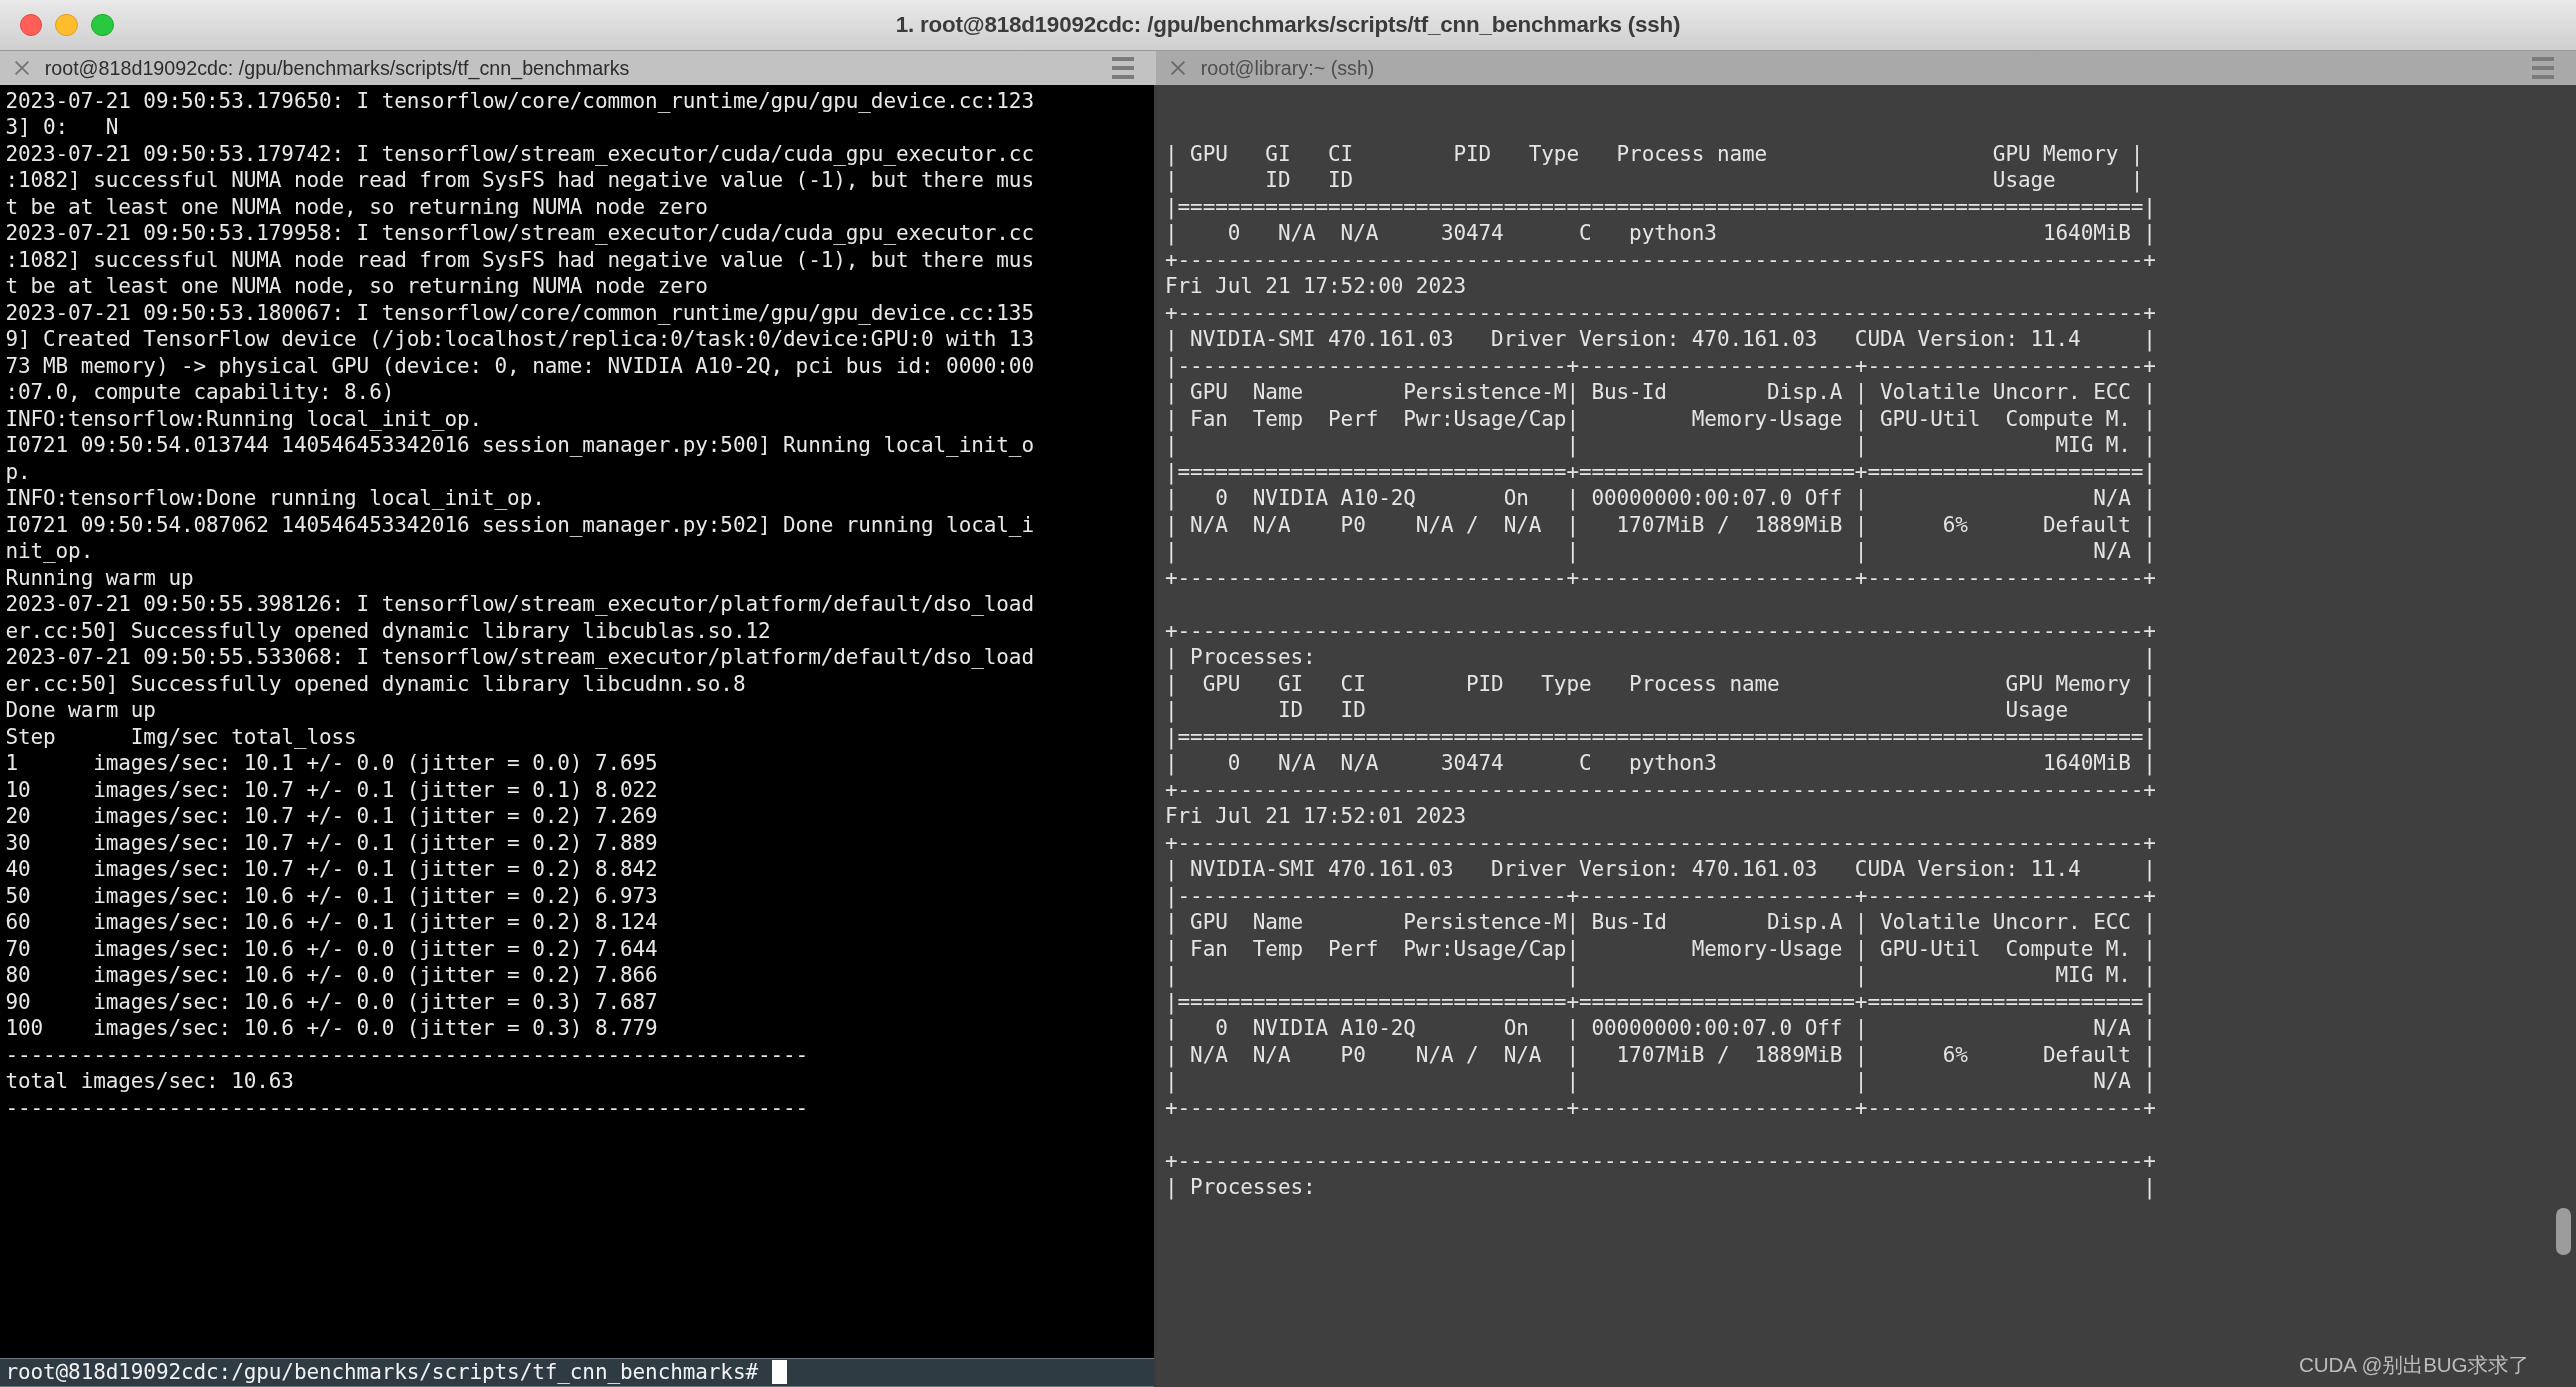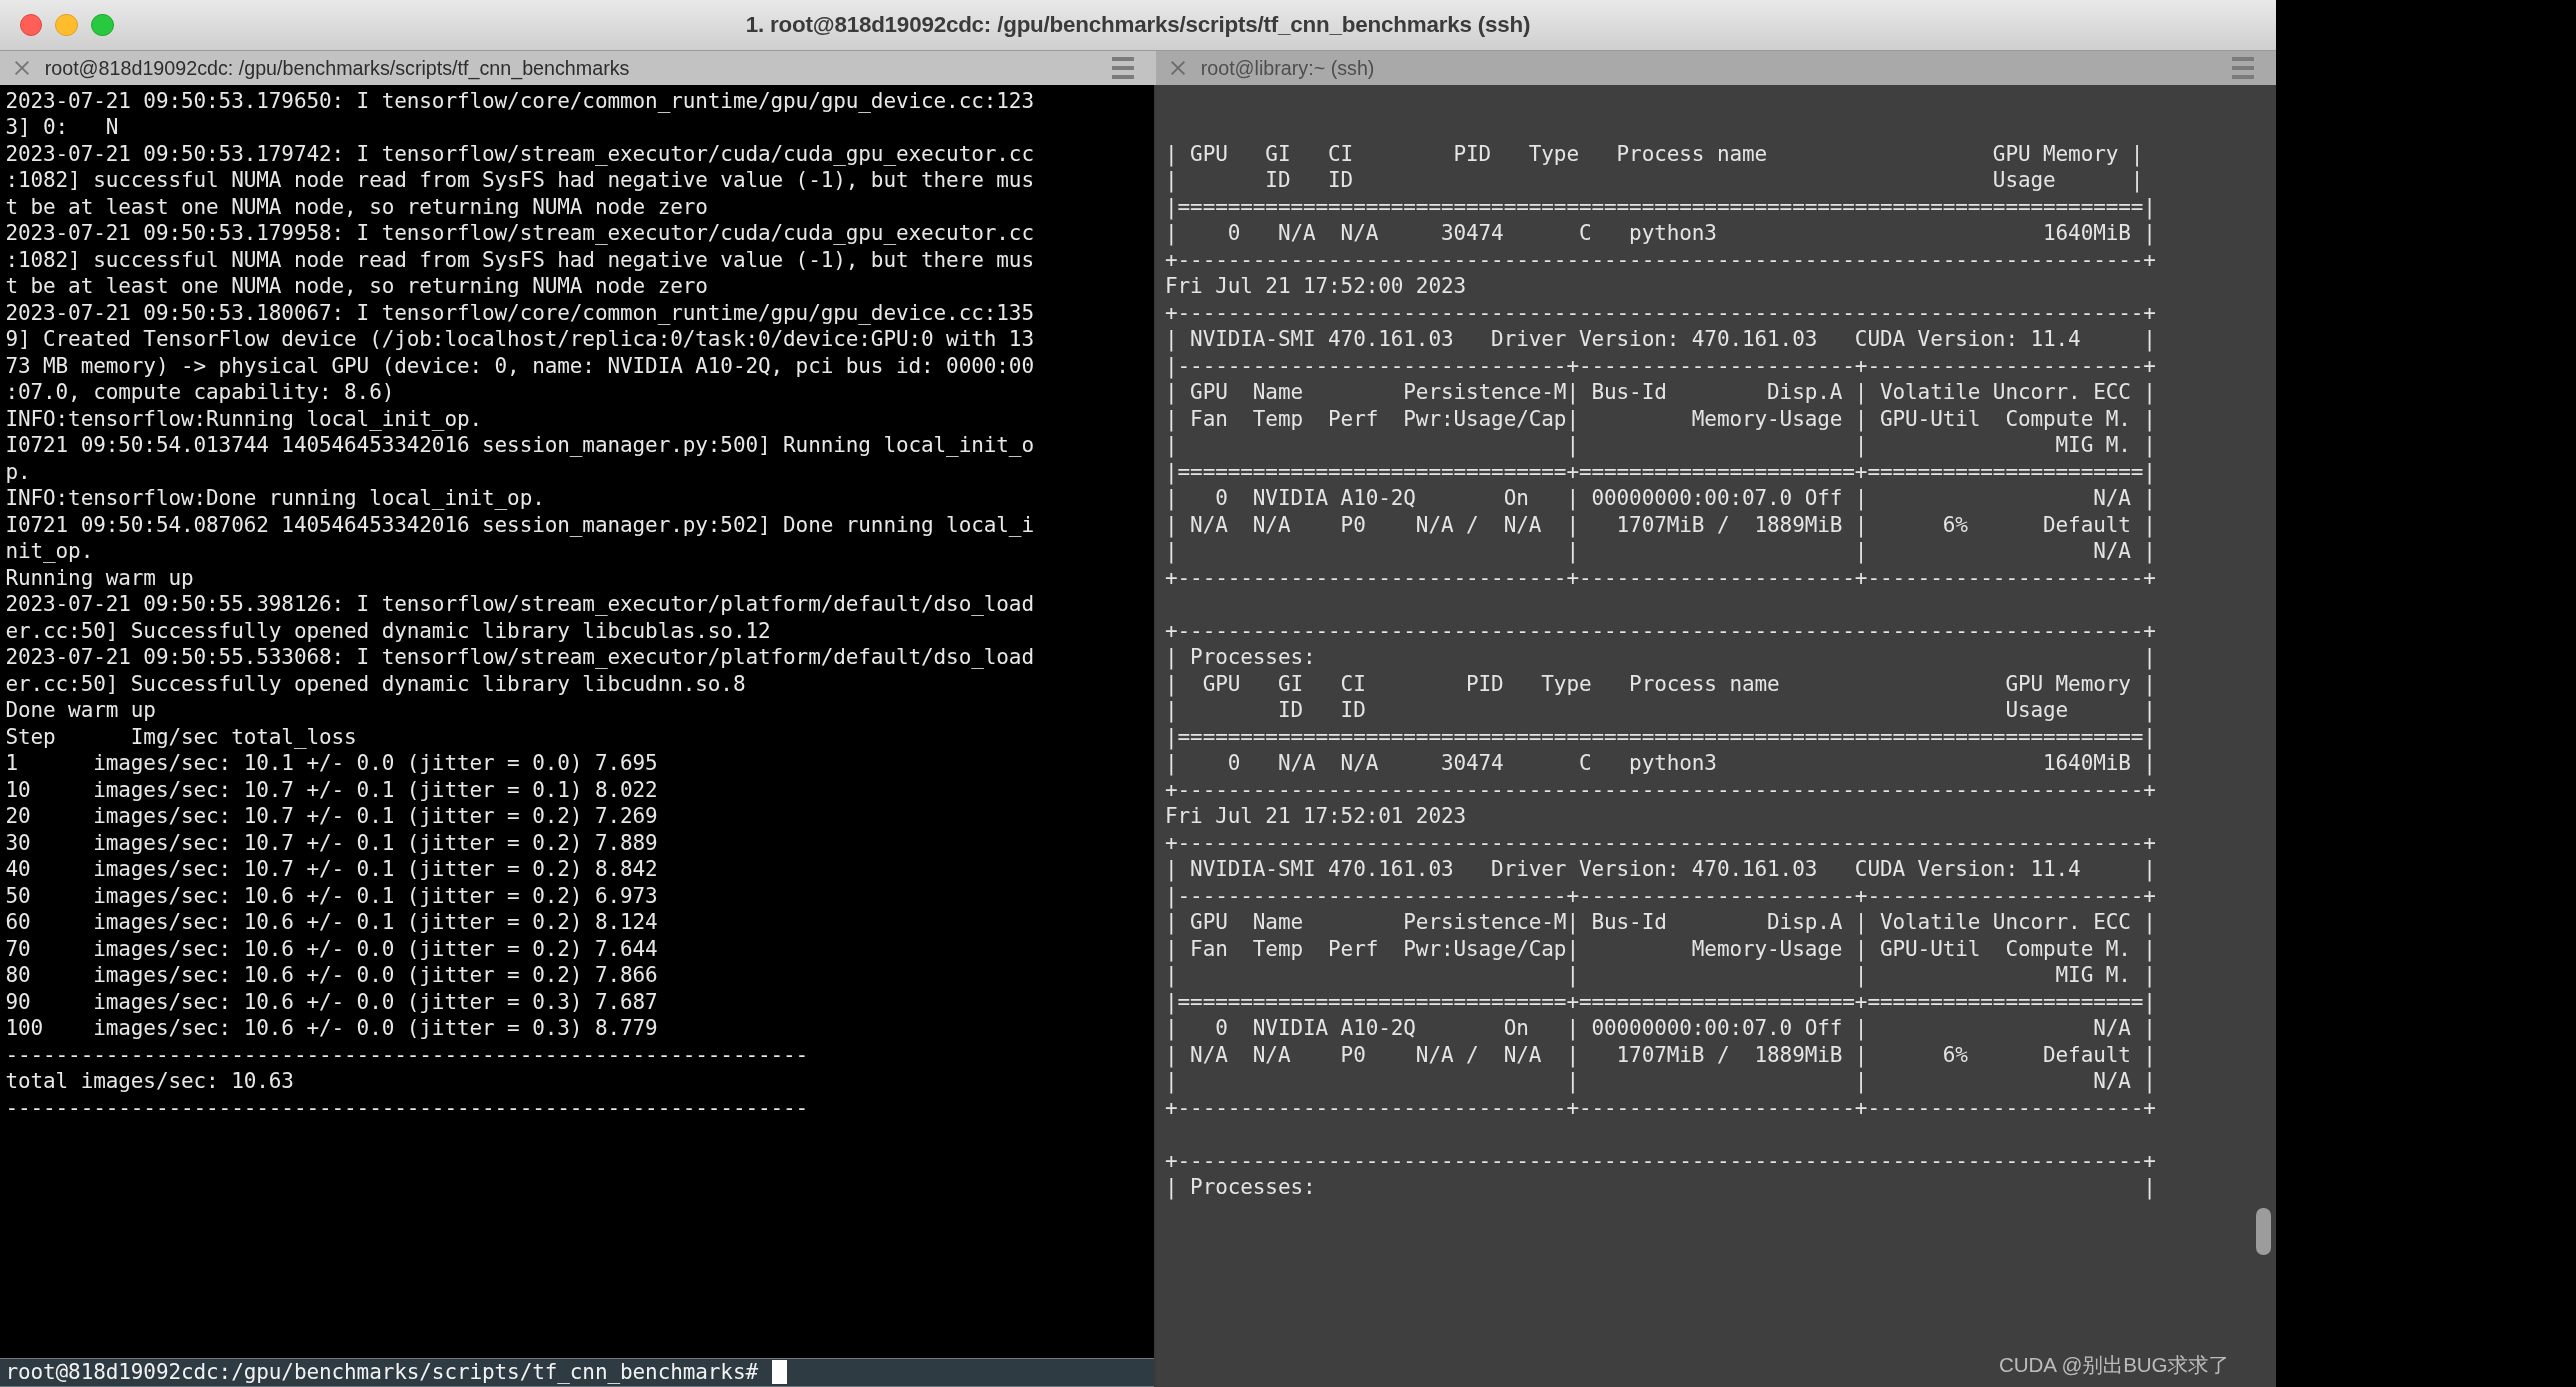--- a/index.html
+++ b/index.html
@@ -4,21 +4,21 @@
 <style>
   * { box-sizing: border-box; margin: 0; padding: 0; }
   html, body {
     width: 2576px; height: 1387px;
     background: #000;
     font-family: "DejaVu Sans Mono", monospace;
     overflow: hidden;
   }
   #app {
     position: relative;
-    width: 2276px; height: 1387px;
+    width: 2576px; height: 1387px;
     background: #5eead4;
     display: flex; flex-direction: column;
   }
 
   
   .titlebar {
     position: relative;
     height: 51px;
     flex: 0 0 51px;
     background: linear-gradient(to bottom, #e9e9e9 0%, #dcdcdc 50%, #cfcfcf 100%);

